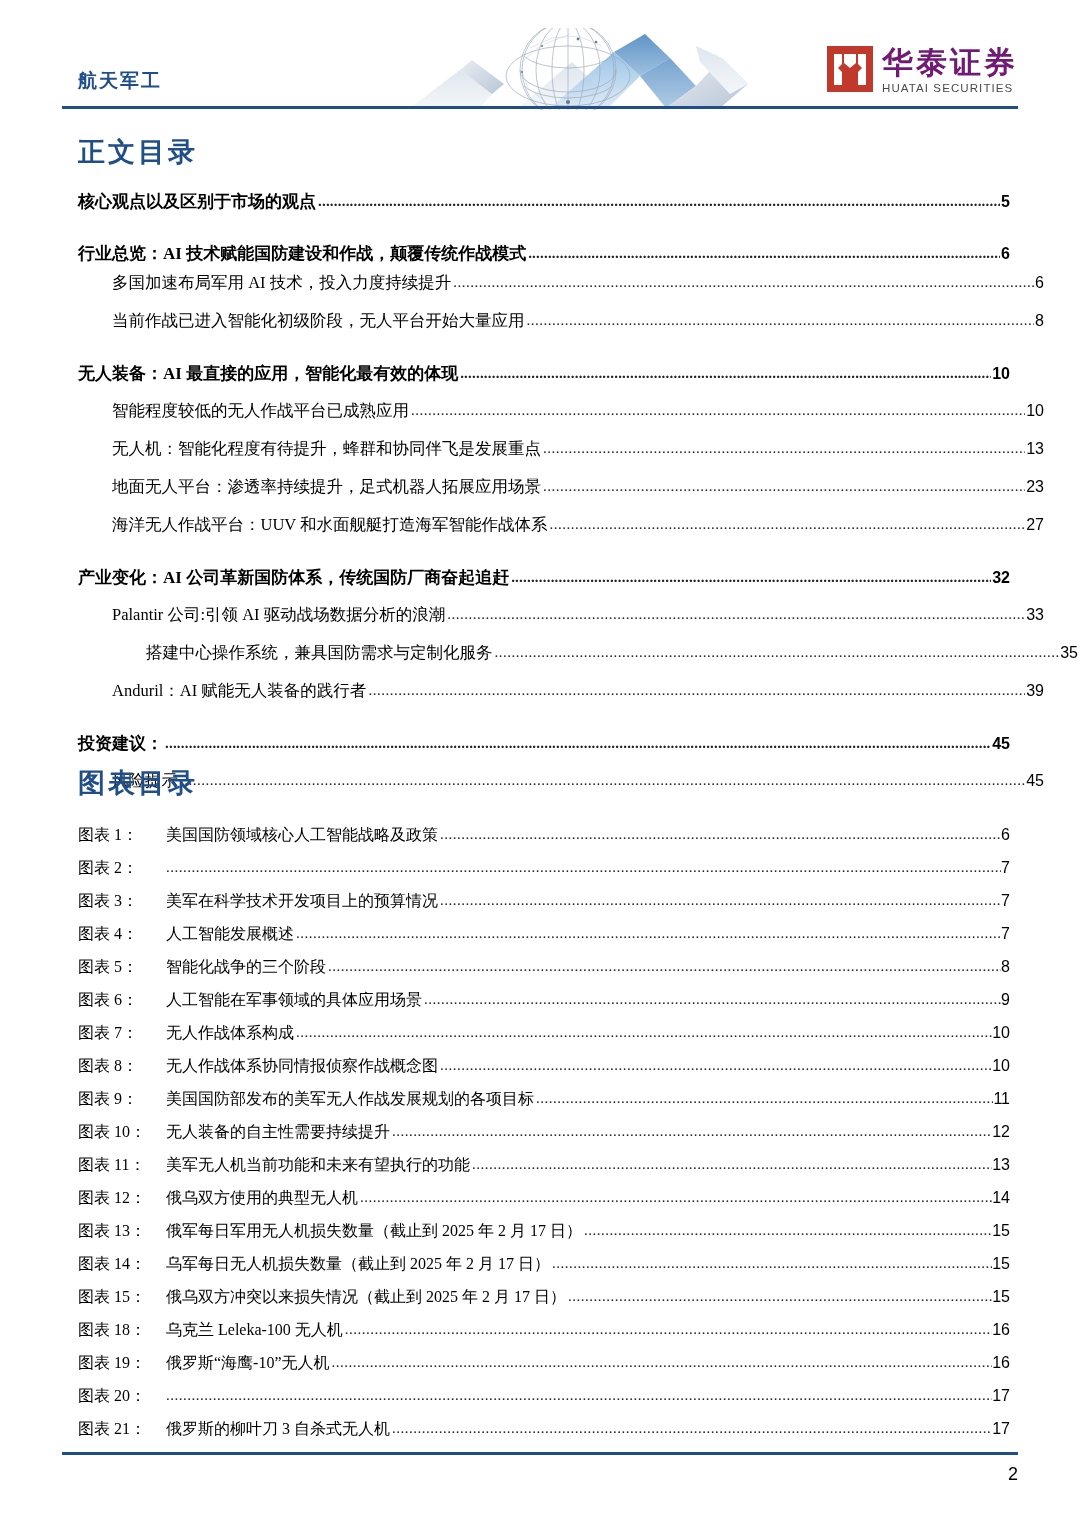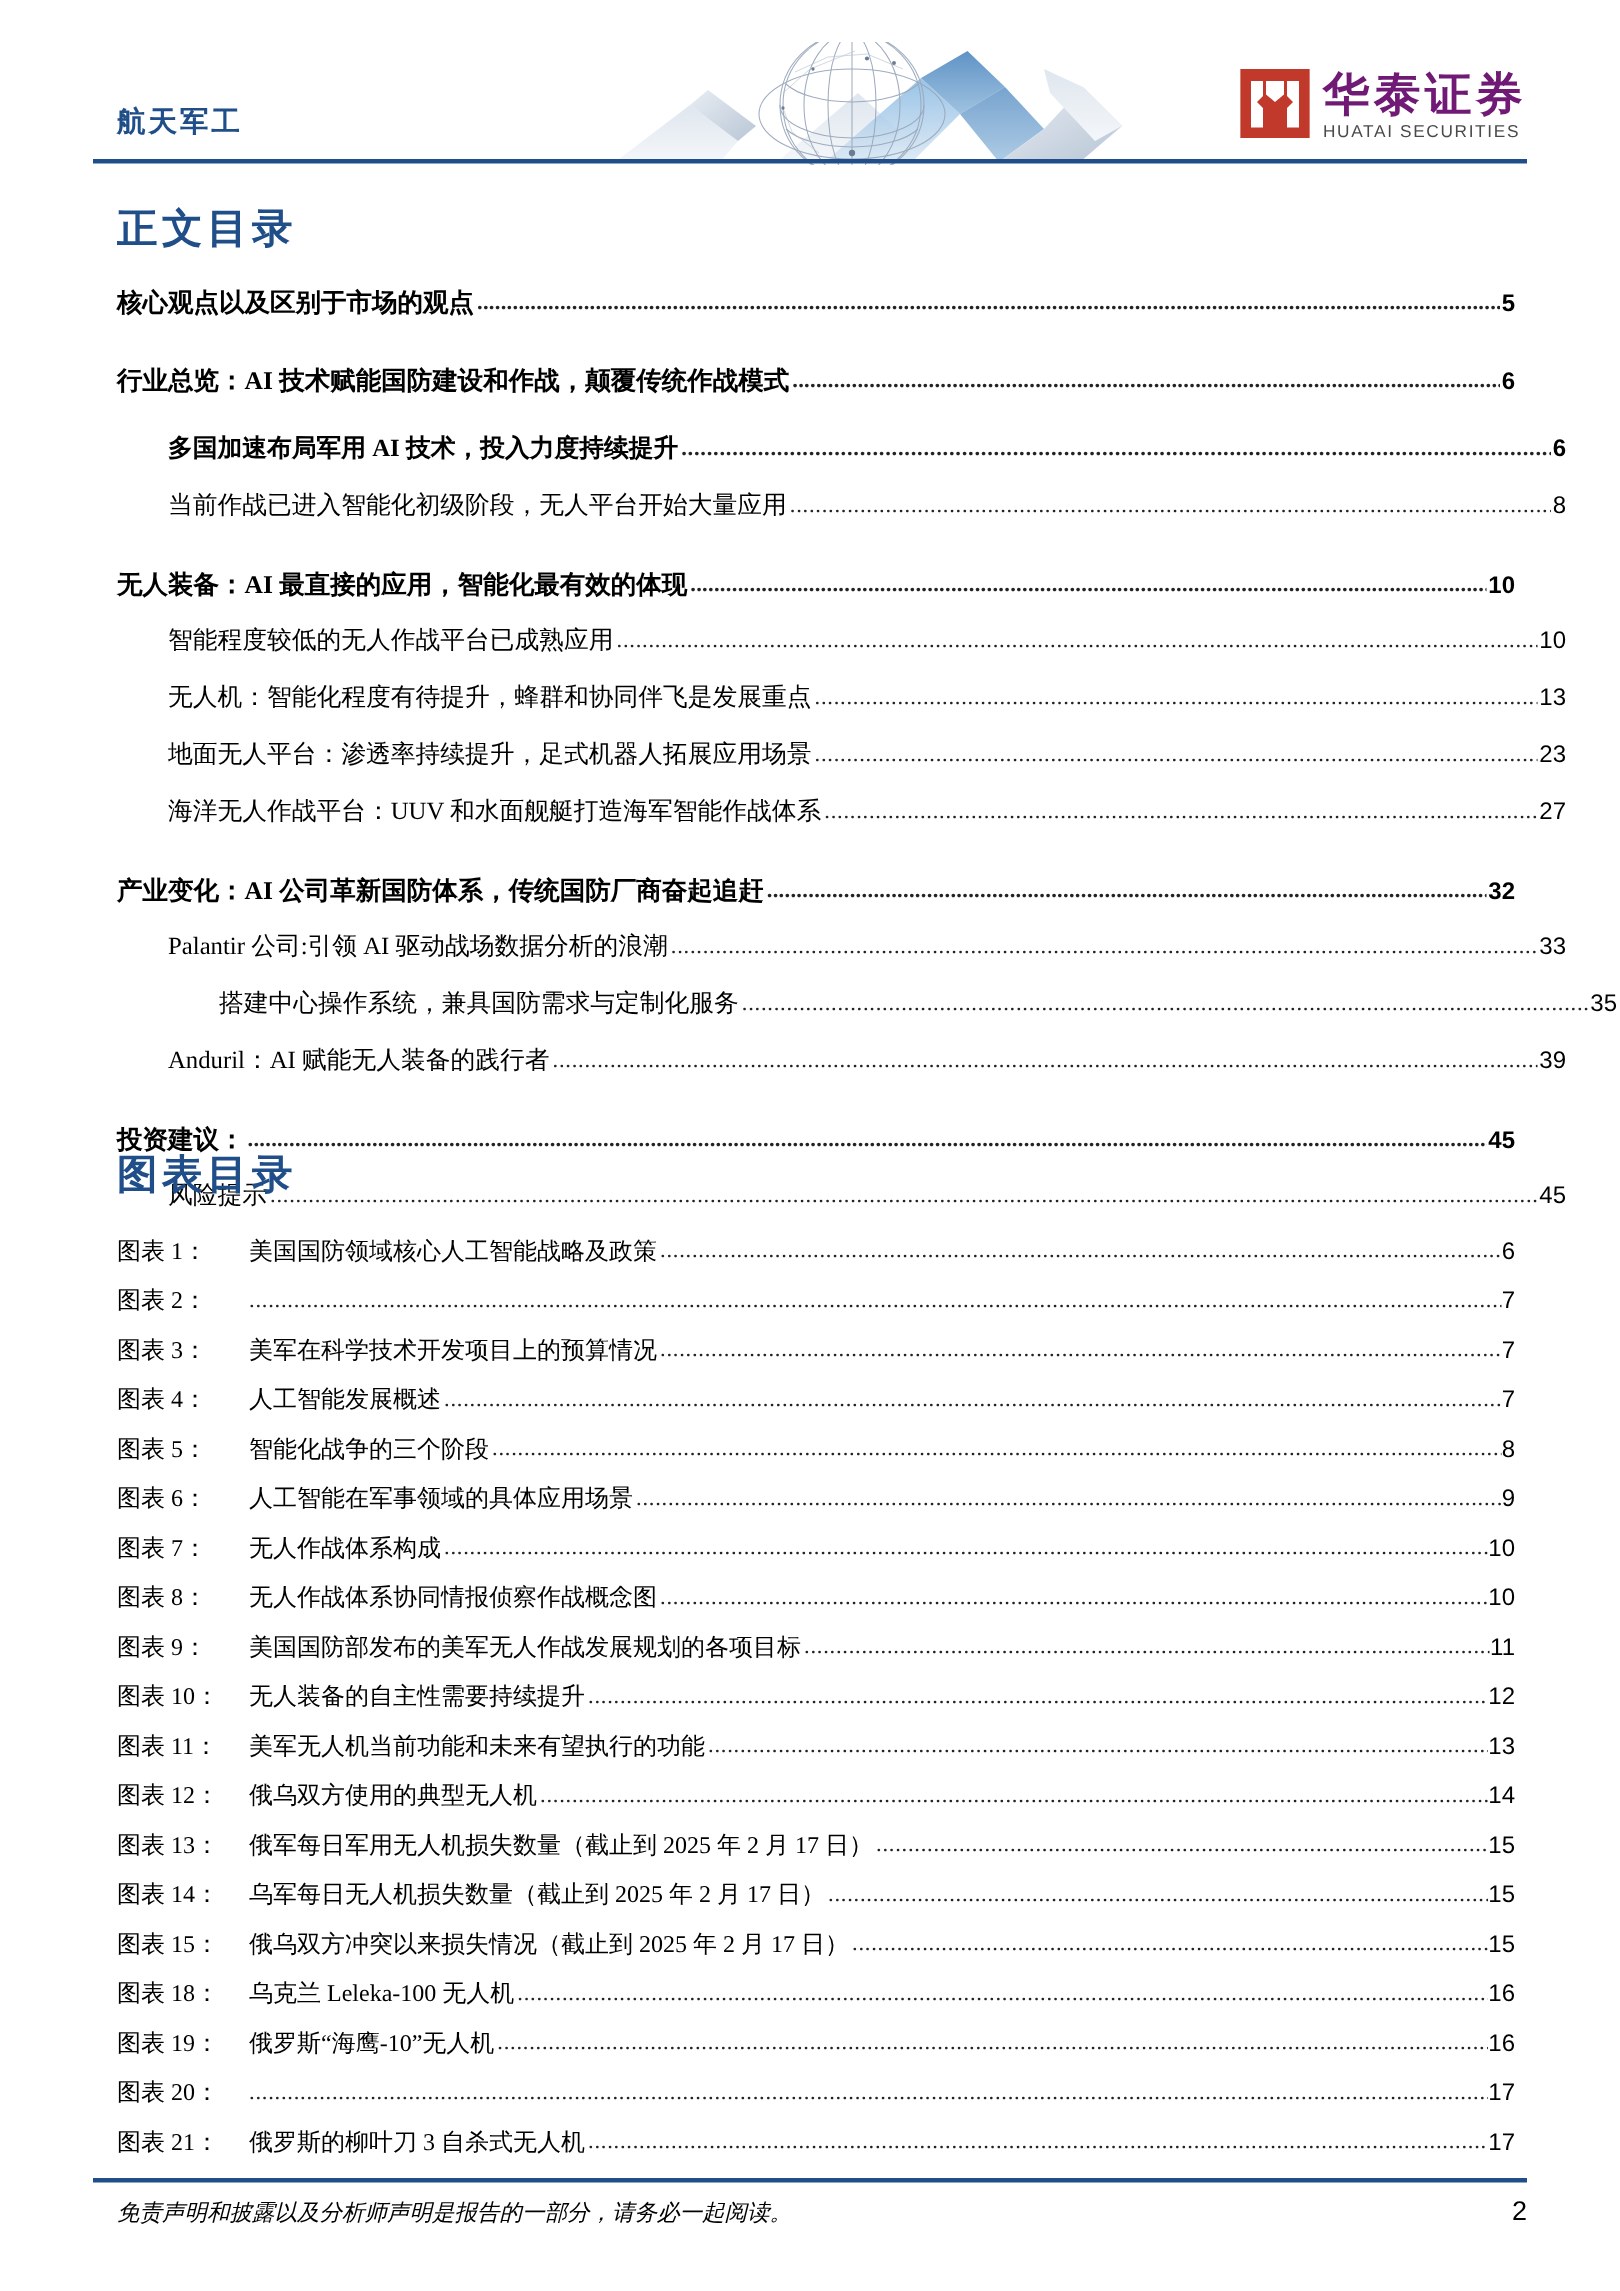--- a/index.html
+++ b/index.html
@@ -298,21 +298,21 @@
       <div class="toc-row lvl1 ind0" style="margin-top: 0px; height: 30px;">
         <span class="label">核心观点以及区别于市场的观点</span>
         <span class="leader">............................................................................................................................................................................................................................................................................................................</span>
         <span class="pageno">5</span>
       </div>
       <div class="toc-row lvl1 ind0" style="margin-top: 22px; height: 30px;">
         <span class="label">行业总览：AI 技术赋能国防建设和作战，颠覆传统作战模式</span>
         <span class="leader">............................................................................................................................................................................................................................................................................................................</span>
         <span class="pageno">6</span>
       </div>
-      <div class="toc-row lvl2 ind1" style="margin-top: 16px; height: 30px; font-weight: bold;">
+      <div class="toc-row lvl2 ind1" style="margin-top: 0; height: 30px;">
         <span class="label">多国加速布局军用 AI 技术，投入力度持续提升</span>
         <span class="leader">............................................................................................................................................................................................................................................................................................................</span>
         <span class="pageno">6</span>
       </div>
       <div class="toc-row lvl2 ind1" style="margin-top: 8px; height: 30px;">
         <span class="label">当前作战已进入智能化初级阶段，无人平台开始大量应用</span>
         <span class="leader">............................................................................................................................................................................................................................................................................................................</span>
         <span class="pageno">8</span>
       </div>
       <div class="toc-row lvl1 ind0" style="margin-top: 22px; height: 30px;">
@@ -482,16 +482,15 @@
       </div>
       <div class="fig-row" style="height: 33px; line-height: 33px;">
         <span class="fignum">图表 21：</span>
         <span class="figtitle">俄罗斯的柳叶刀 3 自杀式无人机</span>
         <span class="leader">............................................................................................................................................................................................................................................................................................................</span>
         <span class="pageno">17</span>
       </div>
     </div>
 
   <div class="footer-rule"></div>
-  <div class="footer-text">免责声明和披露以及分析师声明是报告的一部分，请务必一起阅读。</div>
   <div class="footer-page">2</div>
 
 </div>
 
 </body></html>

